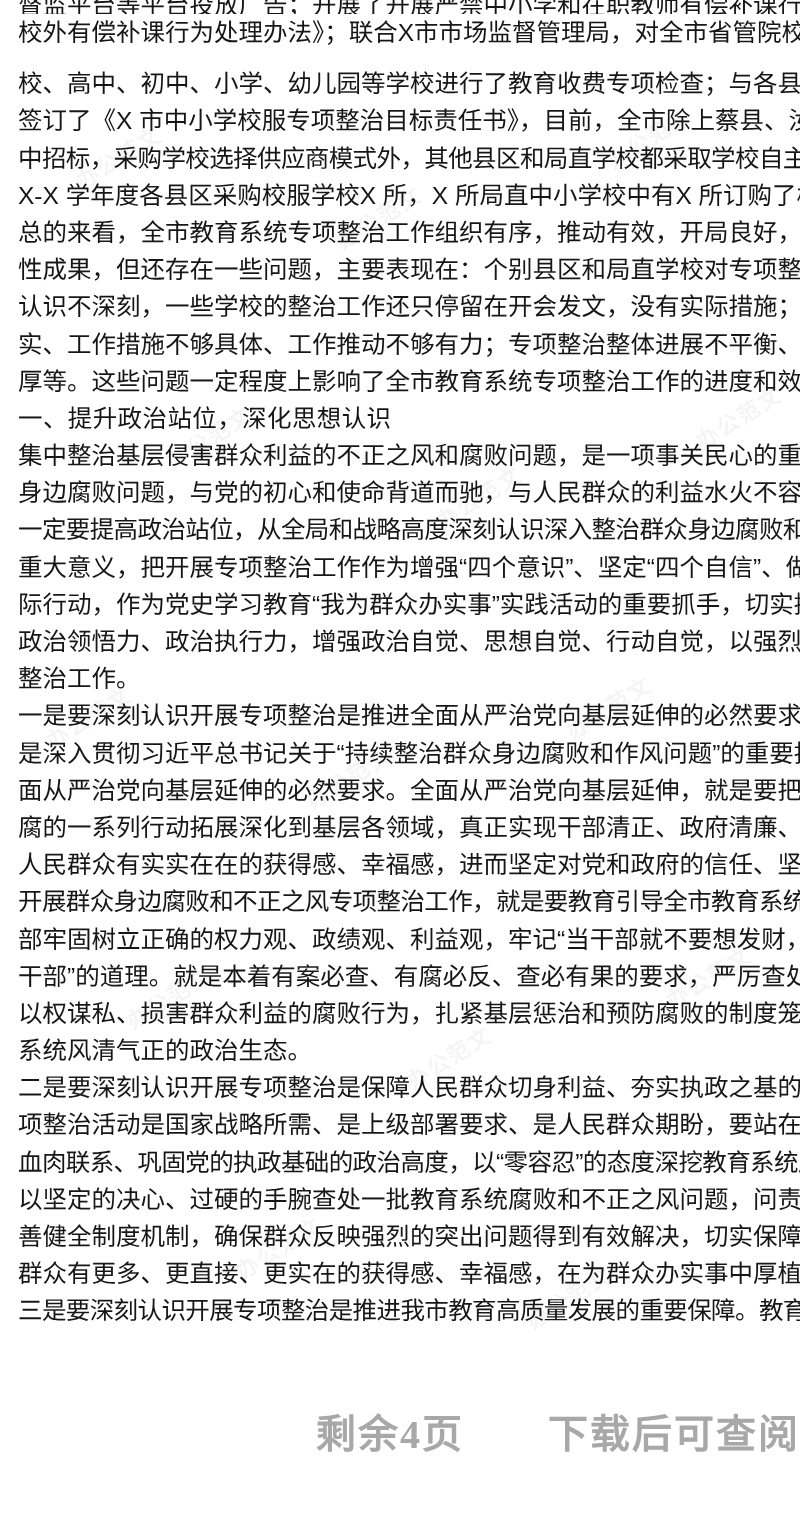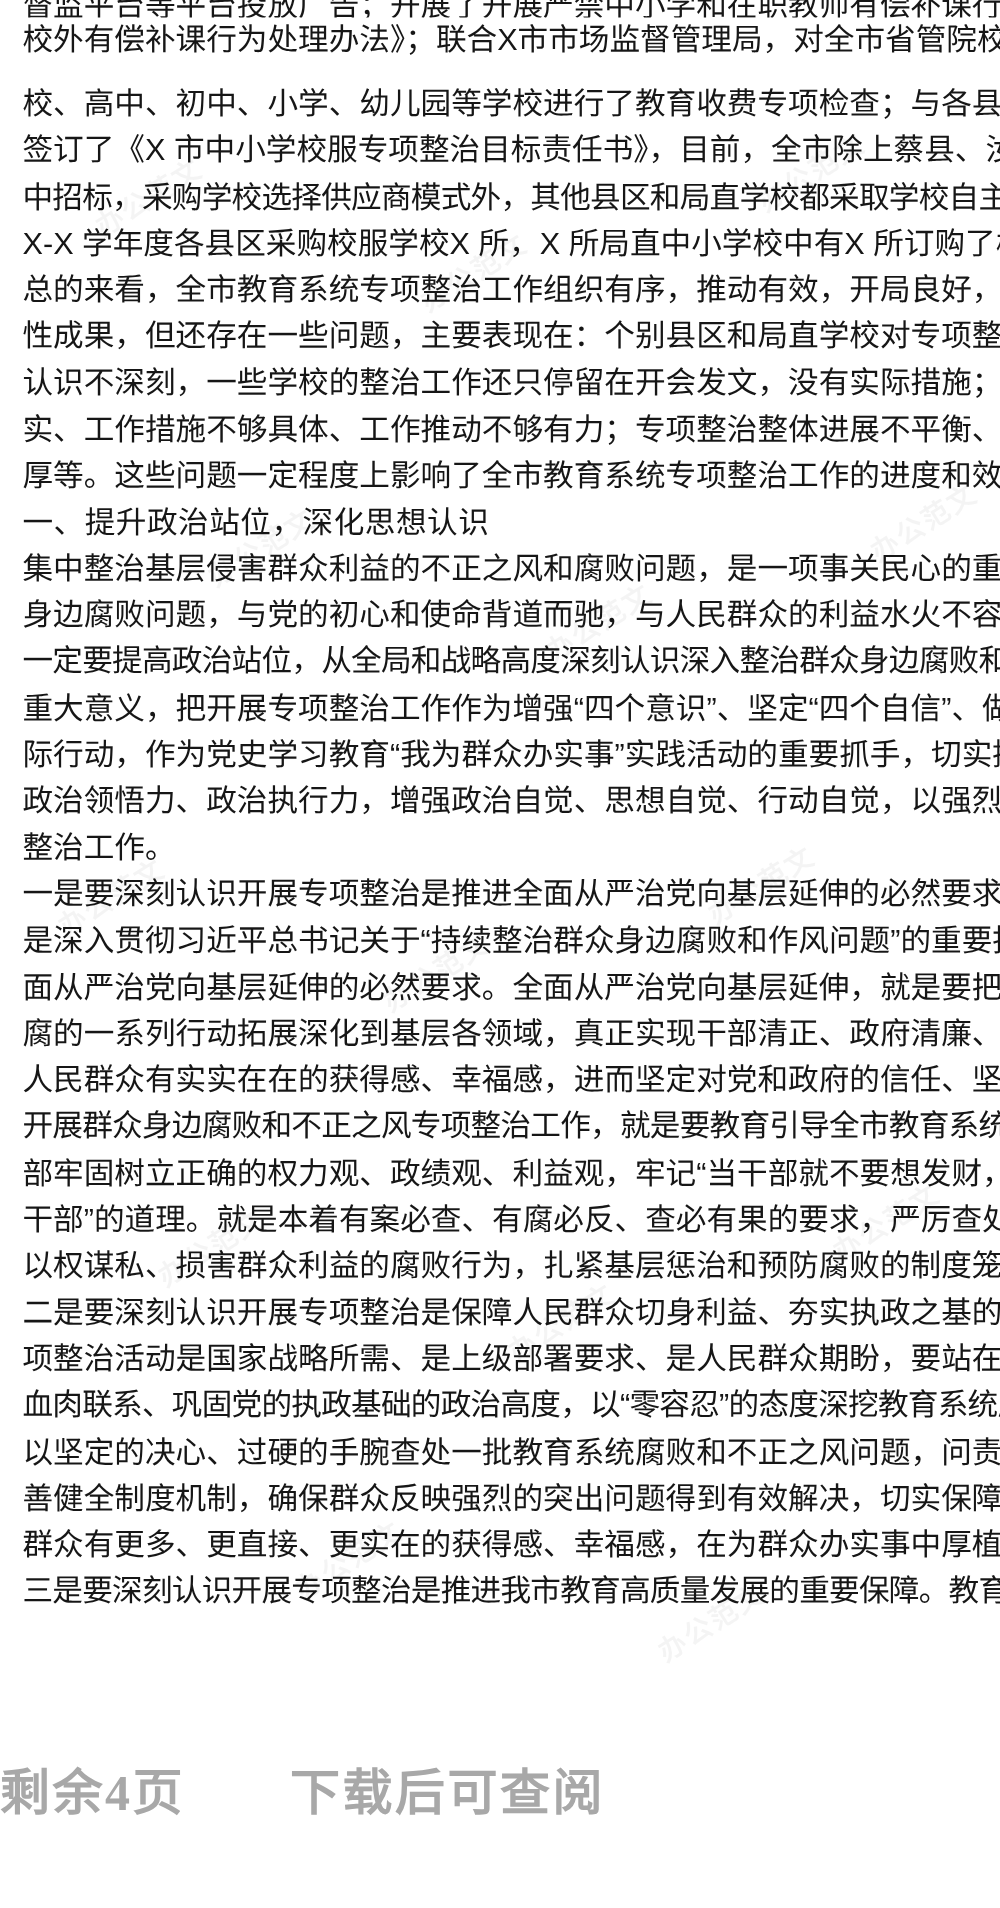--- a/index.html
+++ b/index.html
@@ -107,21 +107,21 @@
 
   .footer-banner {
     position: absolute;
     left: 0;
     top: 1390px;
     width: 800px;
     height: 136px;
     background: #ffffff;
     display: flex;
     align-items: flex-start;
-    justify-content: flex-start;
+    justify-content: flex-end;
     padding-top: 24px;
     box-sizing: border-box;
   }
   .footer-text {
     font-family: "Liberation Serif", "DejaVu Serif", serif;
     font-size: 40px;
     font-weight: 700;
     color: #a8a8a8;
     letter-spacing: 2px;
     white-space: pre;
@@ -175,20 +175,21 @@
         <div class="line">整治工作。</div>
         <div class="line">一是要深刻认识开展专项整治是推进全面从严治党向基层延伸的必然要求。开展专项整治，</div>
         <div class="line">是深入贯彻习近平总书记关于“持续整治群众身边腐败和作风问题”的重要指示精神、坚持全</div>
         <div class="line">面从严治党向基层延伸的必然要求。全面从严治党向基层延伸，就是要把管党治党、高压反</div>
         <div class="line">腐的一系列行动拓展深化到基层各领域，真正实现干部清正、政府清廉、政治清明，让广大</div>
         <div class="line">人民群众有实实在在的获得感、幸福感，进而坚定对党和政府的信任、坚定跟党走的信心。</div>
         <div class="line tight">开展群众身边腐败和不正之风专项整治工作，就是要教育引导全市教育系统广大基层党员干</div>
         <div class="line">部牢固树立正确的权力观、政绩观、利益观，牢记“当干部就不要想发财，想发财就不要当</div>
         <div class="line">干部”的道理。就是本着有案必查、有腐必反、查必有果的要求，严厉查处和惩治基层干部</div>
         <div class="line">以权谋私、损害群众利益的腐败行为，扎紧基层惩治和预防腐败的制度笼子，着力营造教育</div>
+        <div class="line">系统风清气正的政治生态。</div>
         <div class="line">二是要深刻认识开展专项整治是保障人民群众切身利益、夯实执政之基的有效途径。开展专</div>
         <div class="line">项整治活动是国家战略所需、是上级部署要求、是人民群众期盼，要站在保持党同人民群众</div>
         <div class="line tight">血肉联系、巩固党的执政基础的政治高度，以“零容忍”的态度深挖教育系统腐败和不正之风，</div>
         <div class="line">以坚定的决心、过硬的手腕查处一批教育系统腐败和不正之风问题，问责失职失责行为，完</div>
         <div class="line">善健全制度机制，确保群众反映强烈的突出问题得到有效解决，切实保障群众合法权益，让</div>
         <div class="line">群众有更多、更直接、更实在的获得感、幸福感，在为群众办实事中厚植民生底色。</div>
         <div class="line tight">三是要深刻认识开展专项整治是推进我市教育高质量发展的重要保障。教育事业的兴旺关系</div>
       </div>
 
   </div>

